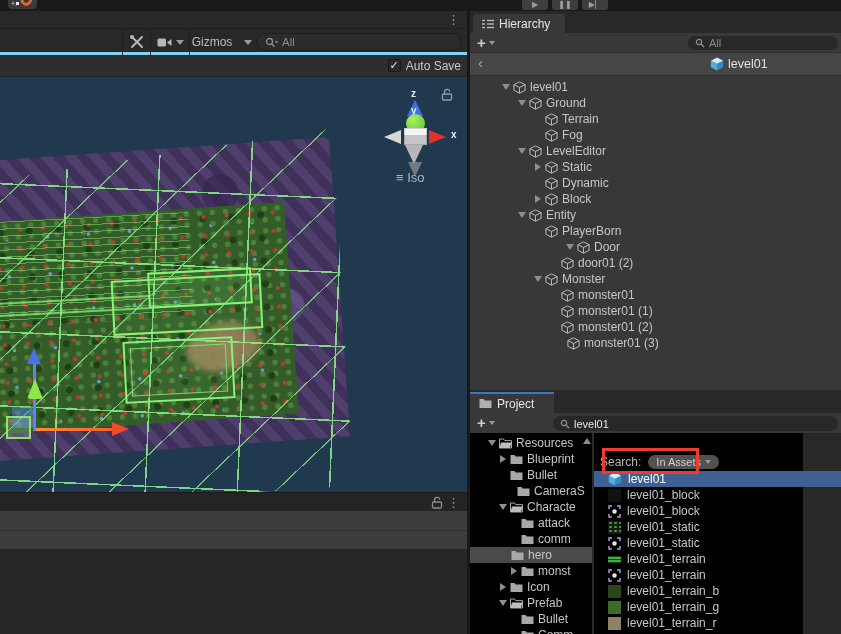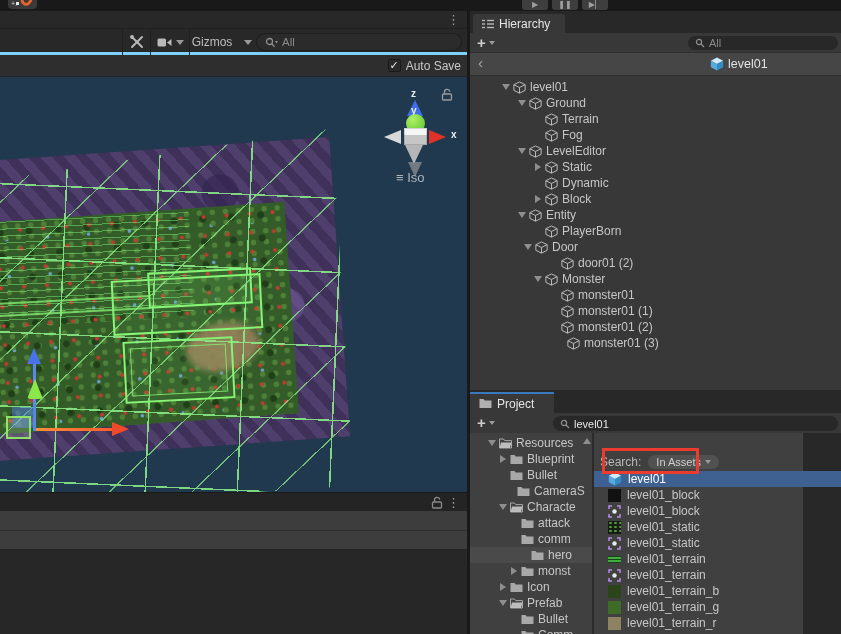--- a/index.html
+++ b/index.html
@@ -120,21 +120,21 @@
   .arrow { width:11px; height:10px; display:inline-flex; align-items:center; justify-content:center; flex:0 0 11px; }
   .arrow.open::before { content:""; border-left:4.5px solid transparent; border-right:4.5px solid transparent; border-top:6px solid #8e8e8e; }
   .arrow.closed::before { content:""; border-top:4.5px solid transparent; border-bottom:4.5px solid transparent; border-left:6px solid #8e8e8e; }
   .icn { display:inline-flex; flex:0 0 auto; }
   .lbl { padding-left:2px; }
 
   .p-tabbar { left:470px; top:390px; width:371px; height:23px; background:#282828; }
   .p-tab { left:0; top:2px; width:84px; height:21px; border-top:2px solid #3a79bb; border-radius:0; }
   .p-toolbar { left:470px; top:413px; width:371px; height:20px; background:#383838; }
   .p-search { left:83px; top:3px; width:285px; height:15px; }
-  .p-content { left:470px; top:433px; width:333px; height:201px; background:#404040;text-decoration:underline; }
+  .p-content { left:470px; top:433px; width:333px; height:201px; background:#000000;text-decoration:underline; }
   .p-folders { position:absolute; left:0; top:0; width:122px; height:201px; overflow:hidden; padding-top:2px; }
   .p-divider { position:absolute; left:122px; top:0; width:2px; height:201px; background:#2b2b2b; }
   .p-results { position:absolute; left:124px; top:0; width:247px; height:201px; overflow:hidden; }
   .t-row.sel-gray { background:#4a4a4a; }
   .scrollup { position:absolute; left:113px; top:5px; width:0; height:0; border-left:4.5px solid transparent; border-right:4.5px solid transparent; border-bottom:6px solid #8e8e8e; }
 
   .res-header { height:18px; display:flex; align-items:center; gap:7px; padding-left:6px; color:#b8b8b8; margin-top:20px; }
   .scope-pill { background:#515151; border-radius:8px; height:14px; display:flex; align-items:center; gap:4px; padding:0 8px; color:#cfcfcf; font-size:11px; }
   .scope-pill .dd { border-top-width:4px; border-left-width:3.5px; border-right-width:3.5px; }
   .r-row { height:16px; display:flex; align-items:center; gap:4px; padding-left:14px; color:#c6c6c6; white-space:nowrap; }
@@ -404,21 +404,21 @@
       <div class="t-row" style="padding-left: 62px;">
         <span class="arrow none"></span>
         <span class="icn">
           <svg width="13" height="13" viewBox="0 0 12 12">
             <path d="M6 0.8 L11.2 3.4 V8.6 L6 11.2 L0.8 8.6 V3.4 Z" fill="none" stroke="#bdbdbd" stroke-width="0.9"></path>
             <path d="M0.8 3.4 L6 6 L11.2 3.4 M6 6 V11.2" fill="none" stroke="#bdbdbd" stroke-width="0.9"></path>
           </svg>
         </span>
         <span class="lbl">PlayerBorn</span>
       </div>
-      <div class="t-row" style="padding-left: 52px;">
+      <div class="t-row" style="padding-left: 94px;">
         <span class="arrow open"></span>
         <span class="icn">
           <svg width="13" height="13" viewBox="0 0 12 12">
             <path d="M6 0.8 L11.2 3.4 V8.6 L6 11.2 L0.8 8.6 V3.4 Z" fill="none" stroke="#bdbdbd" stroke-width="0.9"></path>
             <path d="M0.8 3.4 L6 6 L11.2 3.4 M6 6 V11.2" fill="none" stroke="#bdbdbd" stroke-width="0.9"></path>
           </svg>
         </span>
         <span class="lbl">Door</span>
       </div>
       <div class="t-row" style="padding-left: 78px;">
@@ -568,21 +568,21 @@
         </div>
         <div class="t-row" style="padding-left: 38px;">
           <span class="arrow none"></span>
           <span class="icn">
             <svg width="13" height="11" viewBox="0 0 13 11">
               <path d="M0.5 1 h4 l1.2 1.6 h6.8 v7.4 h-12 Z" fill="#a8a8a8"></path>
             </svg>
           </span>
           <span class="lbl">comm</span>
         </div>
-        <div class="t-row sel-gray" style="padding-left: 48px;">
+        <div class="t-row sel-gray" style="padding-left: 28px;">
           <span class="arrow none"></span>
           <span class="icn">
             <svg width="13" height="11" viewBox="0 0 13 11">
               <path d="M0.5 1 h4 l1.2 1.6 h6.8 v7.4 h-12 Z" fill="#a8a8a8"></path>
             </svg>
           </span>
           <span class="lbl">hero</span>
         </div>
         <div class="t-row" style="padding-left: 38px;">
           <span class="arrow closed"></span>

